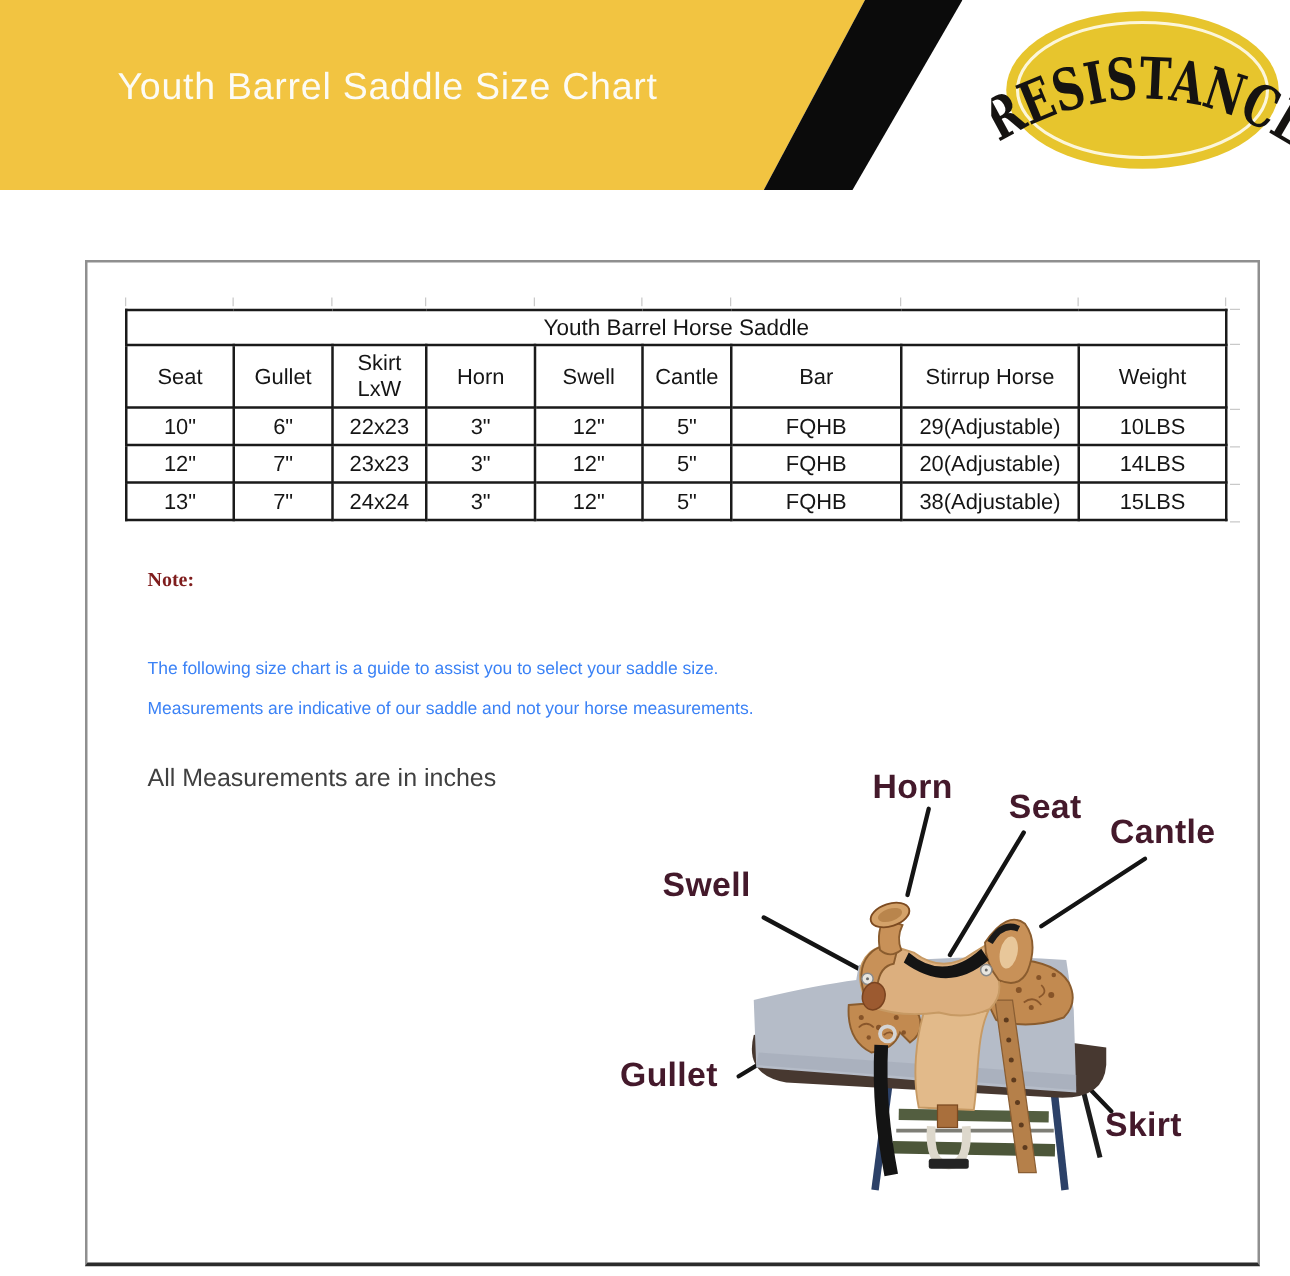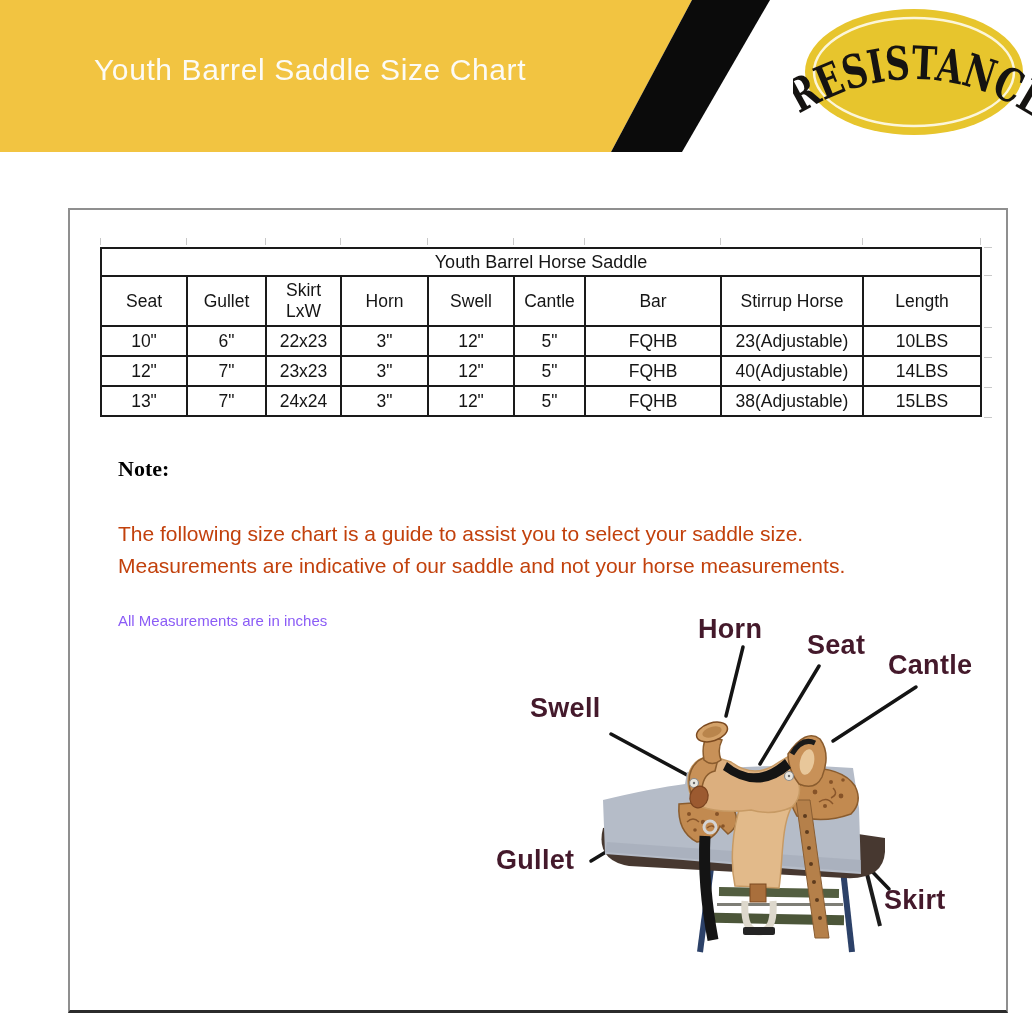--- a/index.html
+++ b/index.html
@@ -23,24 +23,24 @@
   .size-table th,.size-table td{border:2px solid #1a1a1a;text-align:center;vertical-align:middle;
        font-weight:400;padding:0;overflow:hidden;}
   .t-title{height:28px;font-size:18px;}
   .t-head{height:50px;}
   .t-row{height:30px;}
   .pre{white-space:pre-line;line-height:21px;}
   .tick-v{position:absolute;width:1px;height:7px;background:#c9c9c9;}
   .tick-h{position:absolute;width:8px;height:1px;background:#c9c9c9;}
   
   .note-h{position:absolute;left:48px;top:246px;font-family:"Liberation Serif",serif;
-       font-weight:700;font-size:22px;color:#000000;}
-  .note-b{position:absolute;left:48px;top:308px;font-size:21px;line-height:32px;
-       color:#c2410c;white-space:pre-line;}
-  .note-c{position:absolute;left:48px;top:402px;font-size:15px;color:#8b5cf6;}
+       font-weight:700;font-size:16px;color:#7f1d1d;}
+  .note-b{position:absolute;left:48px;top:308px;font-size:14px;line-height:32px;
+       color:#3b82f6;white-space:pre-line;}
+  .note-c{position:absolute;left:48px;top:402px;font-size:20px;color:#404040;}
   
   .dlines{position:absolute;left:0;top:0;width:936px;height:800px;pointer-events:none;}
   .saddle{position:absolute;left:523px;top:500px;width:400px;height:245px;}
   .plabel{position:absolute;font-size:27px;font-weight:700;color:#44192B;
        letter-spacing:.3px;white-space:nowrap;}
   .lbl-horn{left:628px;top:404px;}
   .lbl-seat{left:737px;top:420px;}
   .lbl-cantle{left:818px;top:440px;}
   .lbl-swell{left:460px;top:483px;}
   .lbl-gullet{left:426px;top:635px;}
@@ -105,42 +105,42 @@
       <tr class="t-head">
         <th>Seat</th>
         <th>Gullet</th>
         <th class="pre">Skirt
 LxW</th>
         <th>Horn</th>
         <th>Swell</th>
         <th>Cantle</th>
         <th>Bar</th>
         <th>Stirrup Horse</th>
-        <th>Length</th>
+        <th>Weight</th>
       </tr>
       <tr class="t-row">
         <td>10"</td>
         <td>6"</td>
         <td>22x23</td>
         <td>3"</td>
         <td>12"</td>
         <td>5"</td>
         <td>FQHB</td>
-        <td>23(Adjustable)</td>
+        <td>29(Adjustable)</td>
         <td>10LBS</td>
       </tr>
       <tr class="t-row">
         <td>12"</td>
         <td>7"</td>
         <td>23x23</td>
         <td>3"</td>
         <td>12"</td>
         <td>5"</td>
         <td>FQHB</td>
-        <td>40(Adjustable)</td>
+        <td>20(Adjustable)</td>
         <td>14LBS</td>
       </tr>
       <tr class="t-row">
         <td>13"</td>
         <td>7"</td>
         <td>24x24</td>
         <td>3"</td>
         <td>12"</td>
         <td>5"</td>
         <td>FQHB</td>

